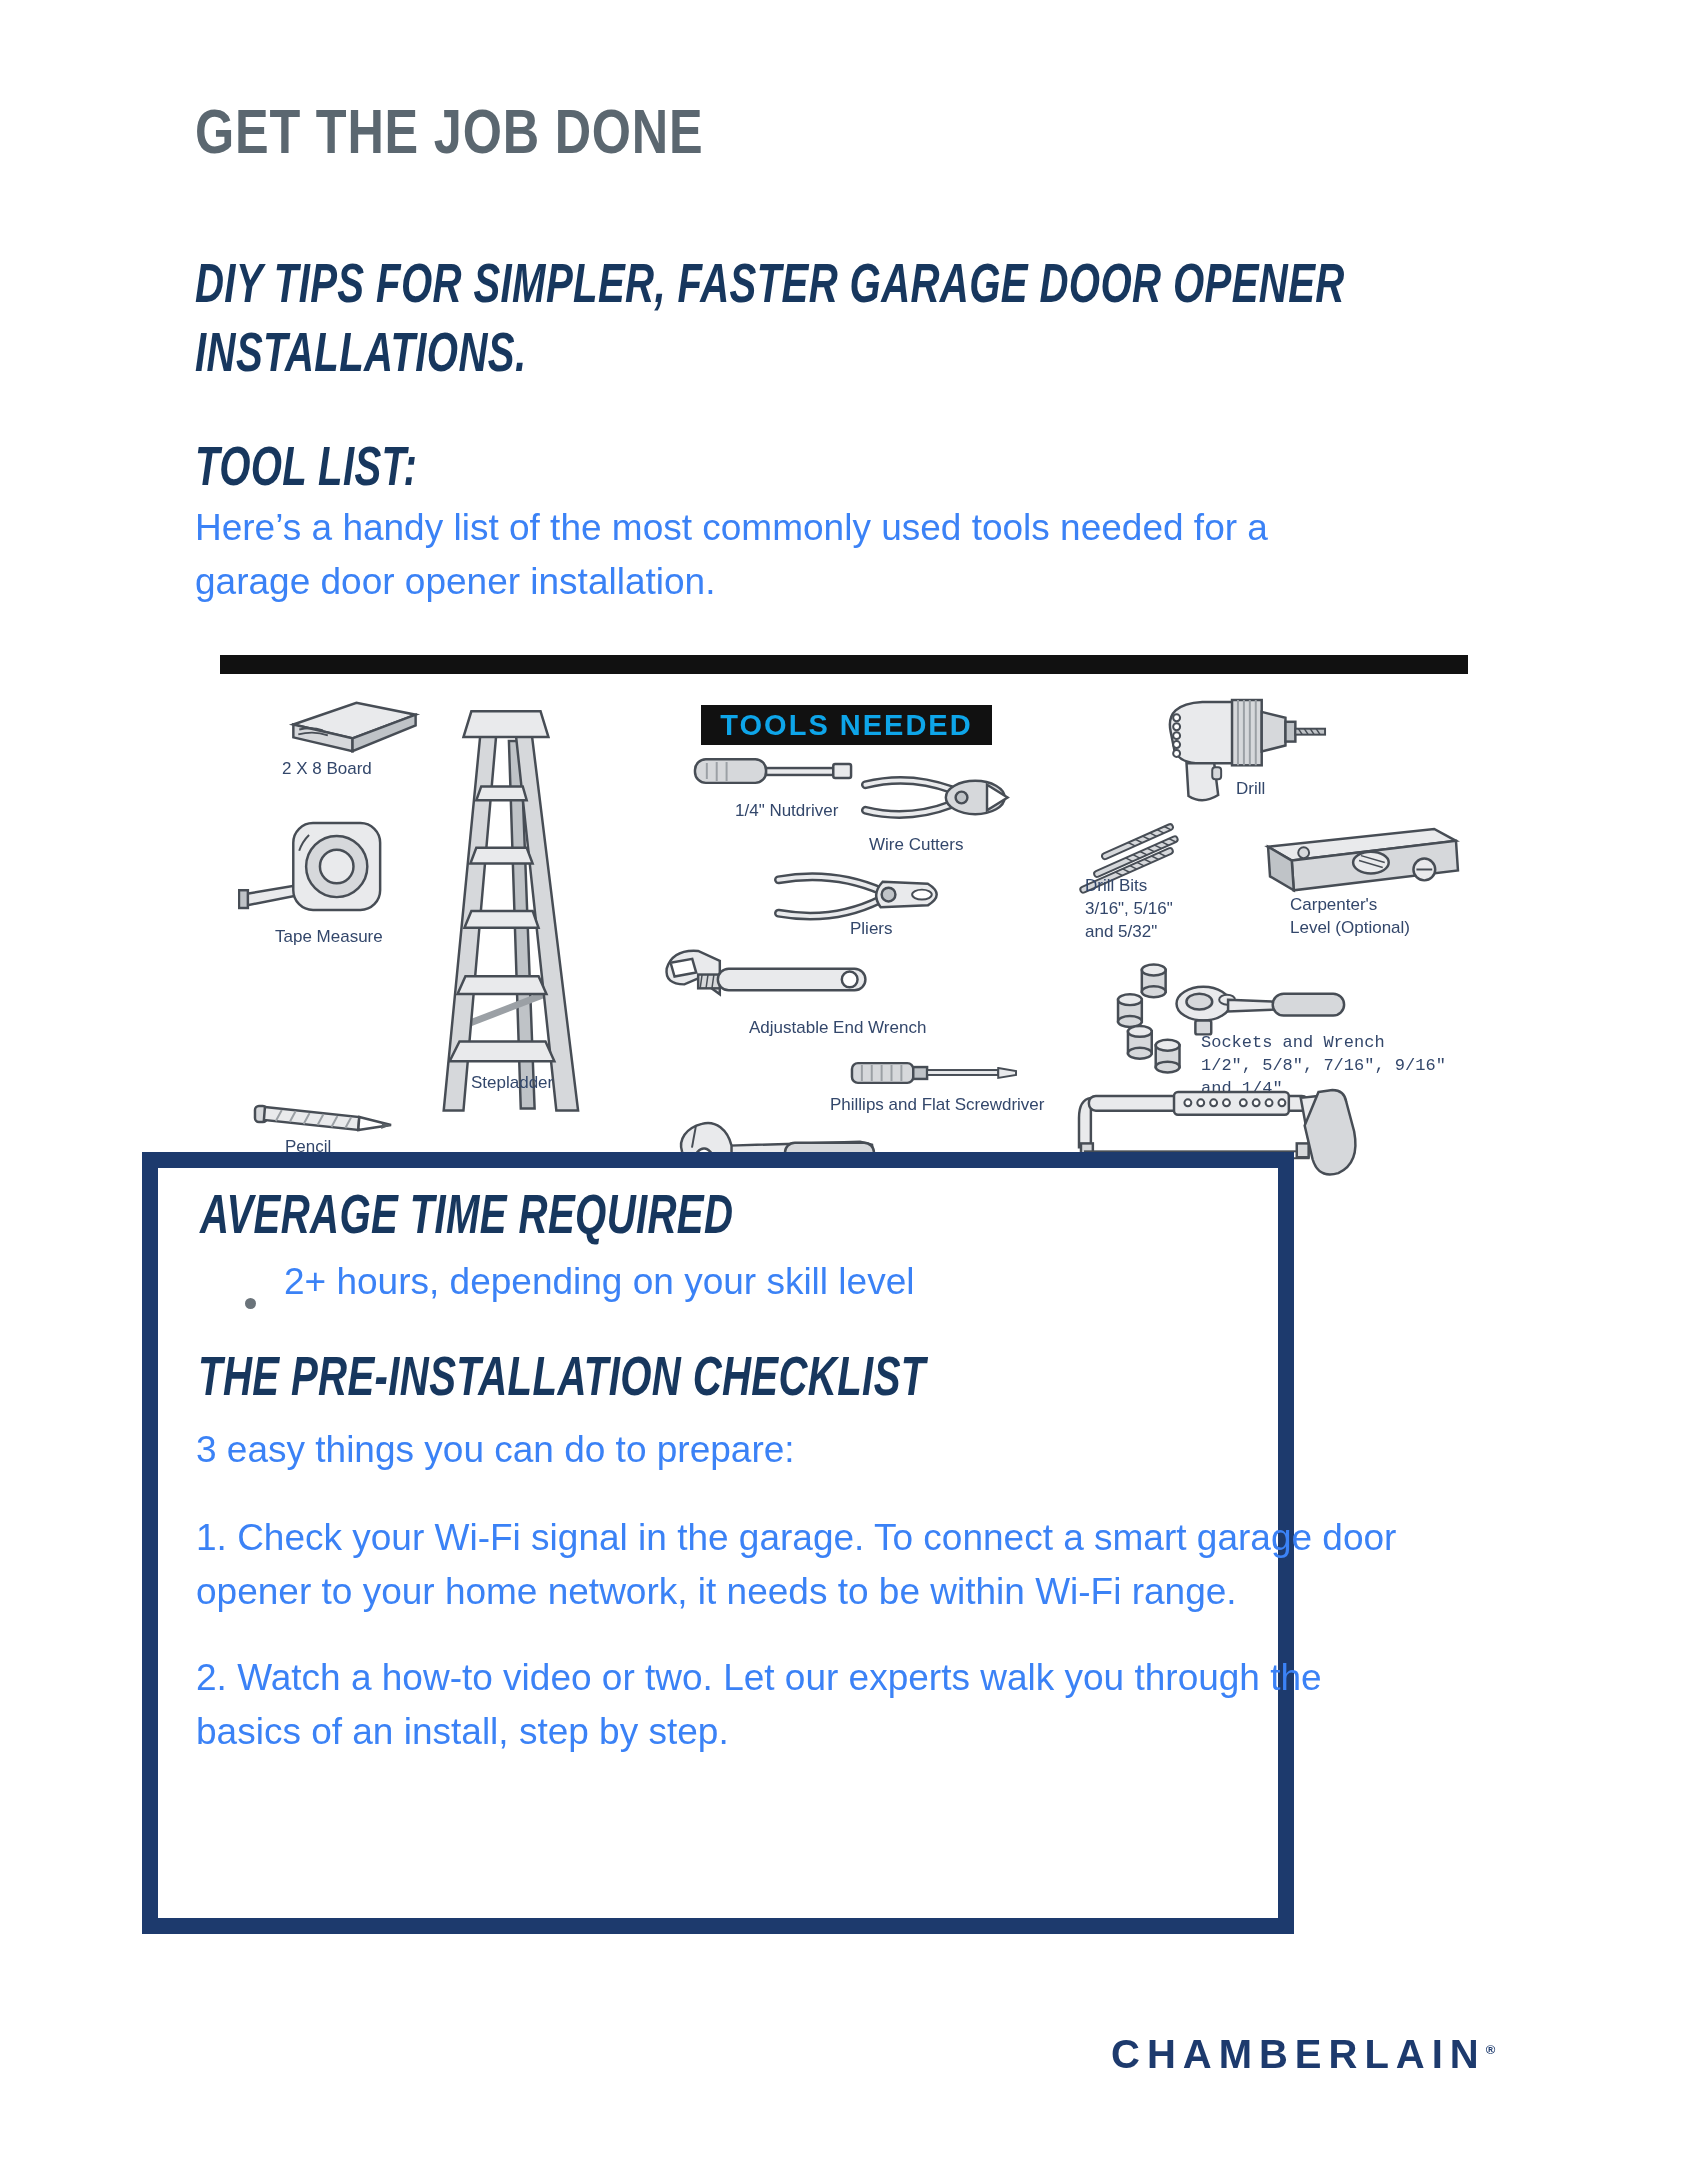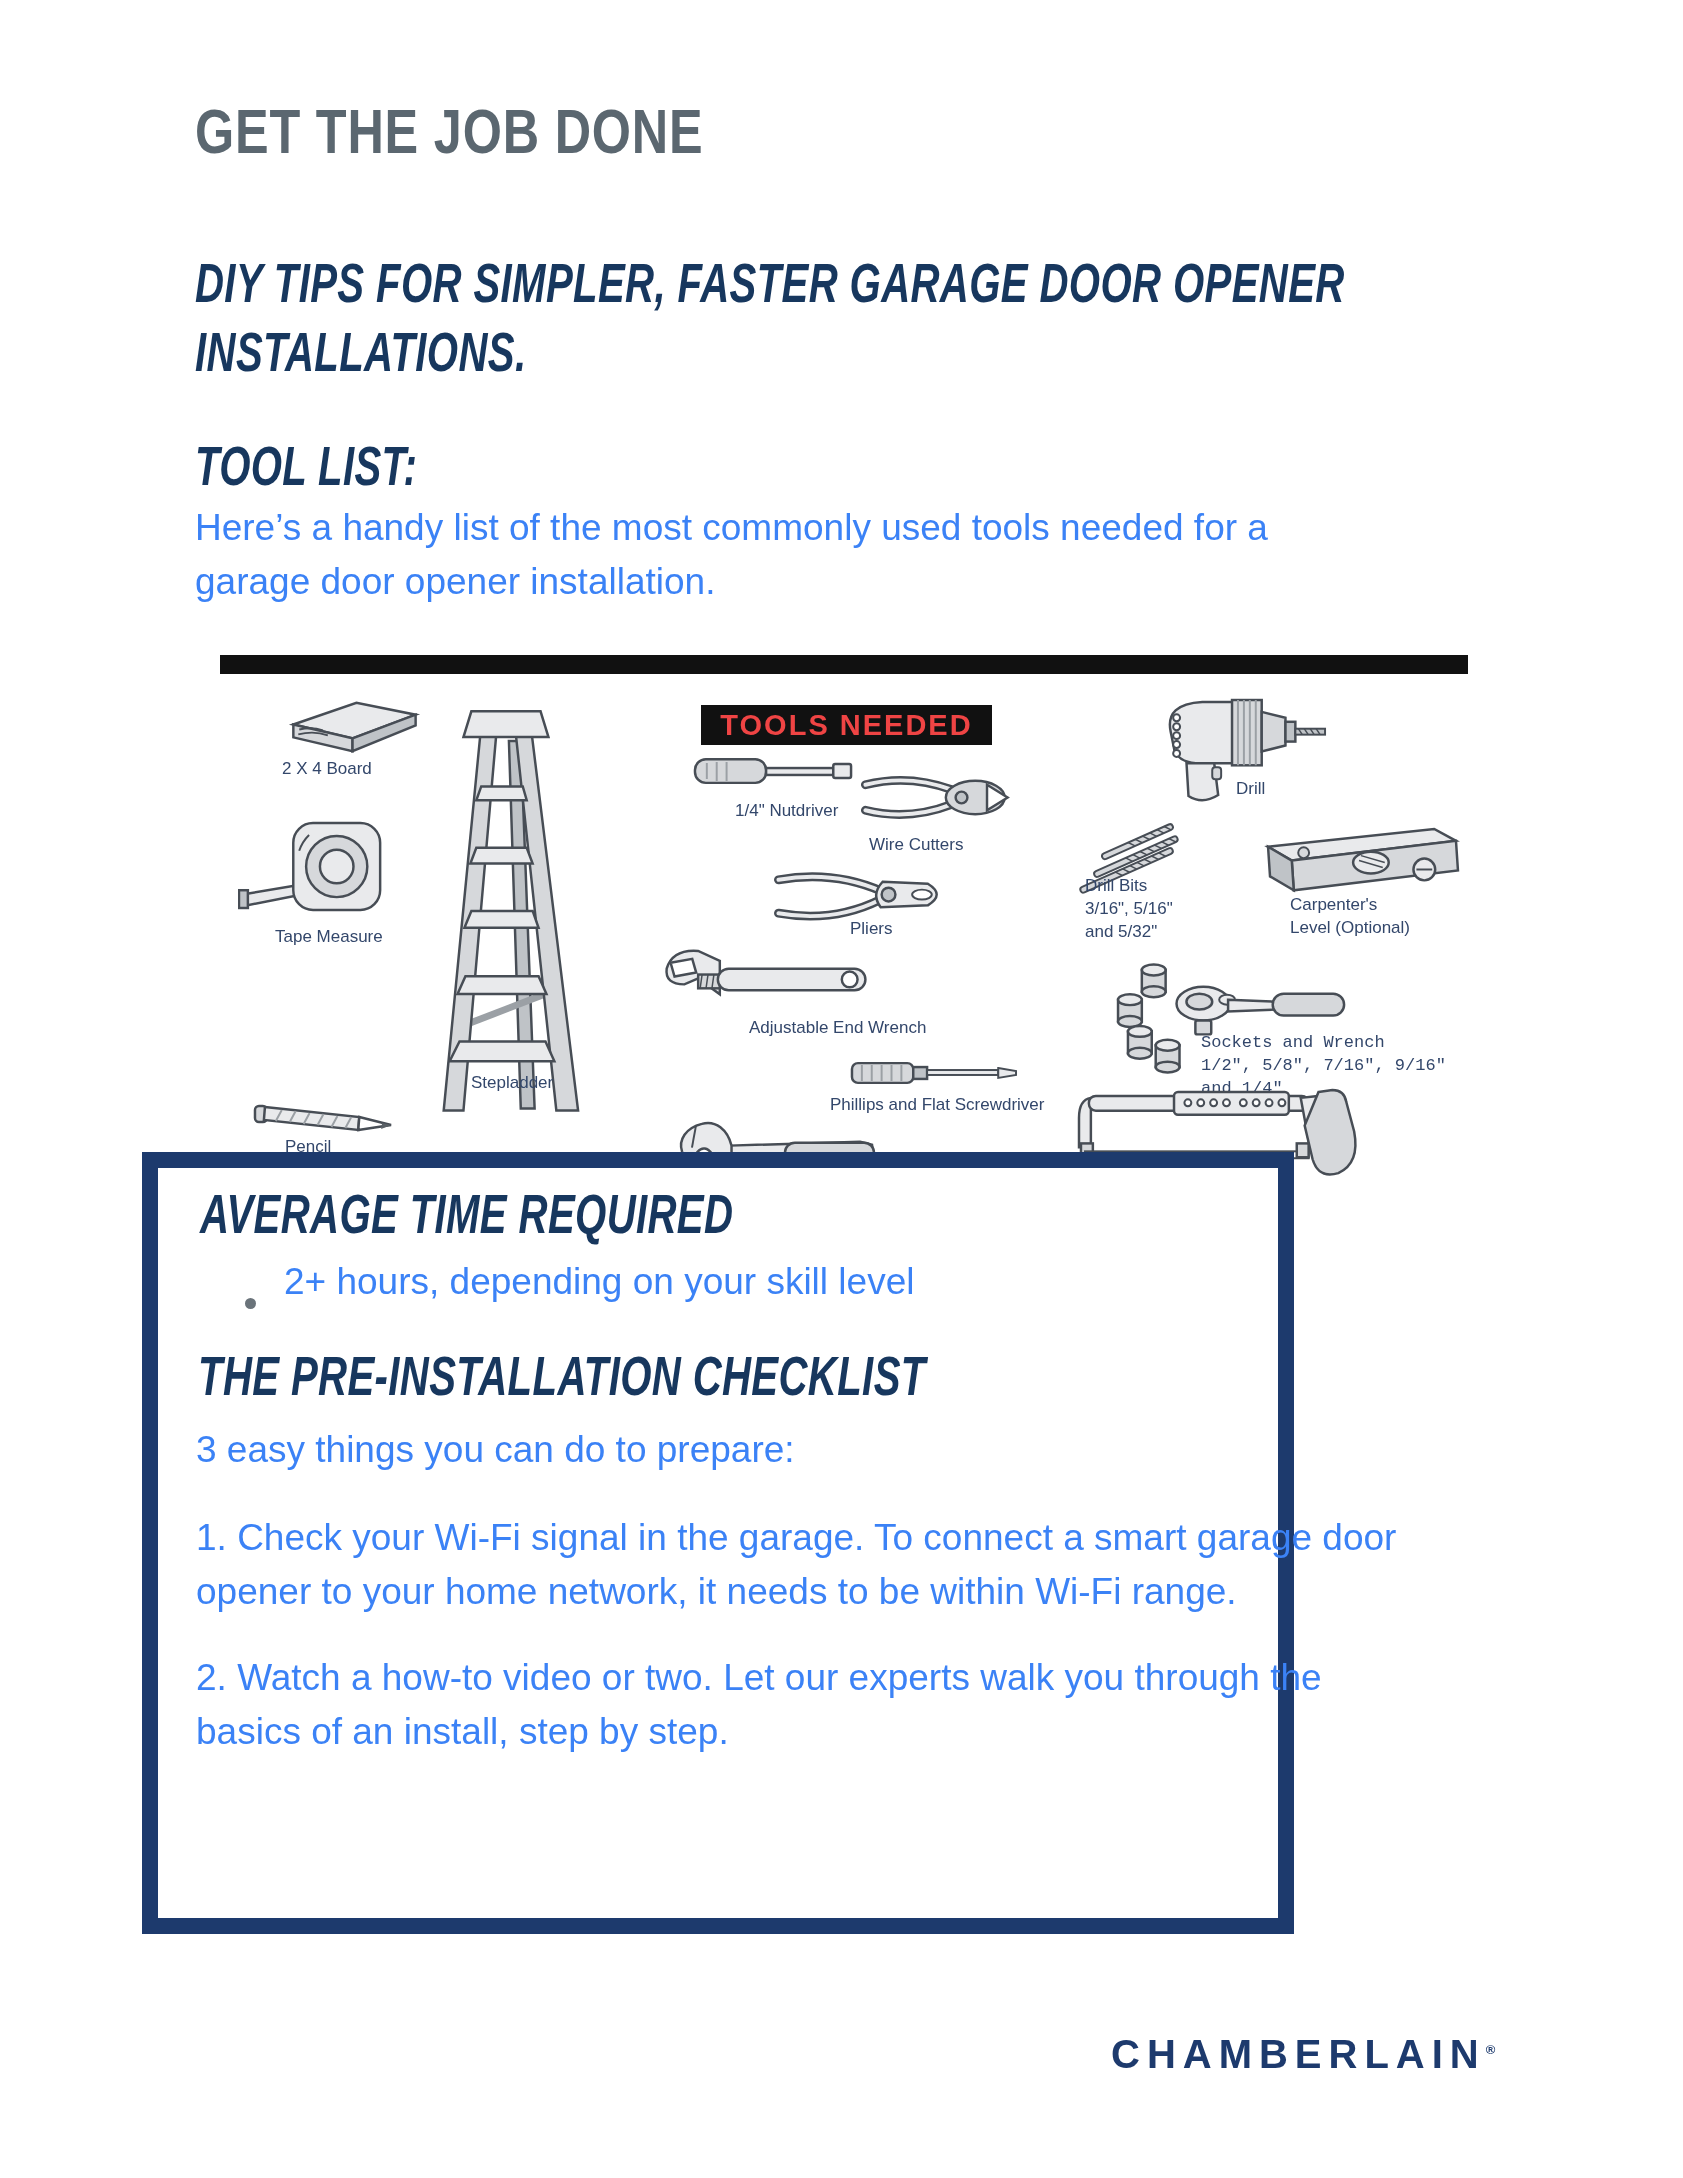--- a/index.html
+++ b/index.html
@@ -14,21 +14,21 @@
         color:#17375e;letter-spacing:0.5px;transform:scaleX(.73);transform-origin:0 0;
         white-space:pre;line-height:1.25;margin:0;}
 
   .body{font-size:37px;font-weight:400;color:#3b82f6;line-height:1.45;
         white-space:pre;margin:0;}
 
   .figure{position:absolute;left:220px;top:655px;width:1248px;height:554px;background:#ffffff;}
   .topbar{position:absolute;left:0;top:0;width:1248px;height:19px;background:#111111;}
   .tn{position:absolute;left:481px;top:50px;width:291px;height:40px;background:#111111;
       display:flex;align-items:center;justify-content:center;}
-  .tn span{color:#ef4444;font-weight:700;font-size:29px;letter-spacing:2px;}
+  .tn span{color:#0ea5e9;font-weight:700;font-size:29px;letter-spacing:2px;}
   .tool{position:absolute;}
   .tool svg{display:block;}
   .lbl{position:absolute;font-size:17px;color:#33476b;white-space:pre;line-height:1.35;}
 
   .box{position:absolute;left:142px;top:1152px;width:1152px;height:782px;
        border:16px solid #1d3a6d;box-sizing:border-box;background:#ffffff;}
   .bx-h1{left:42px;top:12px;}
   .bx-h2{left:40px;top:174px;}
   .bullet-row{position:absolute;left:87px;top:87px;display:flex;align-items:flex-end;}
   .dot{width:11px;height:11px;border-radius:50%;background:#6a737a;margin-right:28px;flex:0 0 auto;}
@@ -62,21 +62,21 @@
     </div>
 
     <div class="tool" style="left:59px;top:36px;">
       <svg width="149" height="71" viewBox="0 0 150 72">
         <polygon points="14,34 78,12 138,24 74,48" fill="#e9eaec" stroke="#474d55" stroke-width="2.5"></polygon>
         <polygon points="14,34 74,48 74,61 14,47" fill="#d6d8db" stroke="#474d55" stroke-width="2.5"></polygon>
         <polygon points="74,48 138,24 138,35 74,61" fill="#bfc3c7" stroke="#474d55" stroke-width="2.5"></polygon>
         <path d="M20,39 q13,-3 24,1 M19,44 q16,-4 30,1" fill="none" stroke="#474d55" stroke-width="2"></path>
       </svg>
     </div>
-    <div class="lbl" style="left:62px;top:103px;">2 X 4 Board</div>
+    <div class="lbl" style="left:62px;top:103px;">2 X 8 Board</div>
 
     <div class="tool" style="left:18px;top:164px;">
       <svg width="153" height="101" viewBox="0 0 155 102">
         <polygon points="6,76 66,66 128,74 128,84 66,76 6,88" fill="#e9eaec" stroke="#474d55" stroke-width="2.5"></polygon>
         <rect x="1" y="72" width="9" height="18" fill="#bfc3c7" stroke="#474d55" stroke-width="2.5"></rect>
         <rect x="56" y="4" width="88" height="88" rx="20" fill="#e9eaec" stroke="#474d55" stroke-width="2.5"></rect>
         <circle cx="100" cy="48" r="31" fill="#d6d8db" stroke="#474d55" stroke-width="2.5"></circle>
         <circle cx="100" cy="48" r="17" fill="#e9eaec" stroke="#474d55" stroke-width="2.5"></circle>
         <path d="M72,16 a40,40 0 0,0 -10,16" fill="none" stroke="#474d55" stroke-width="2"></path>
       </svg>

